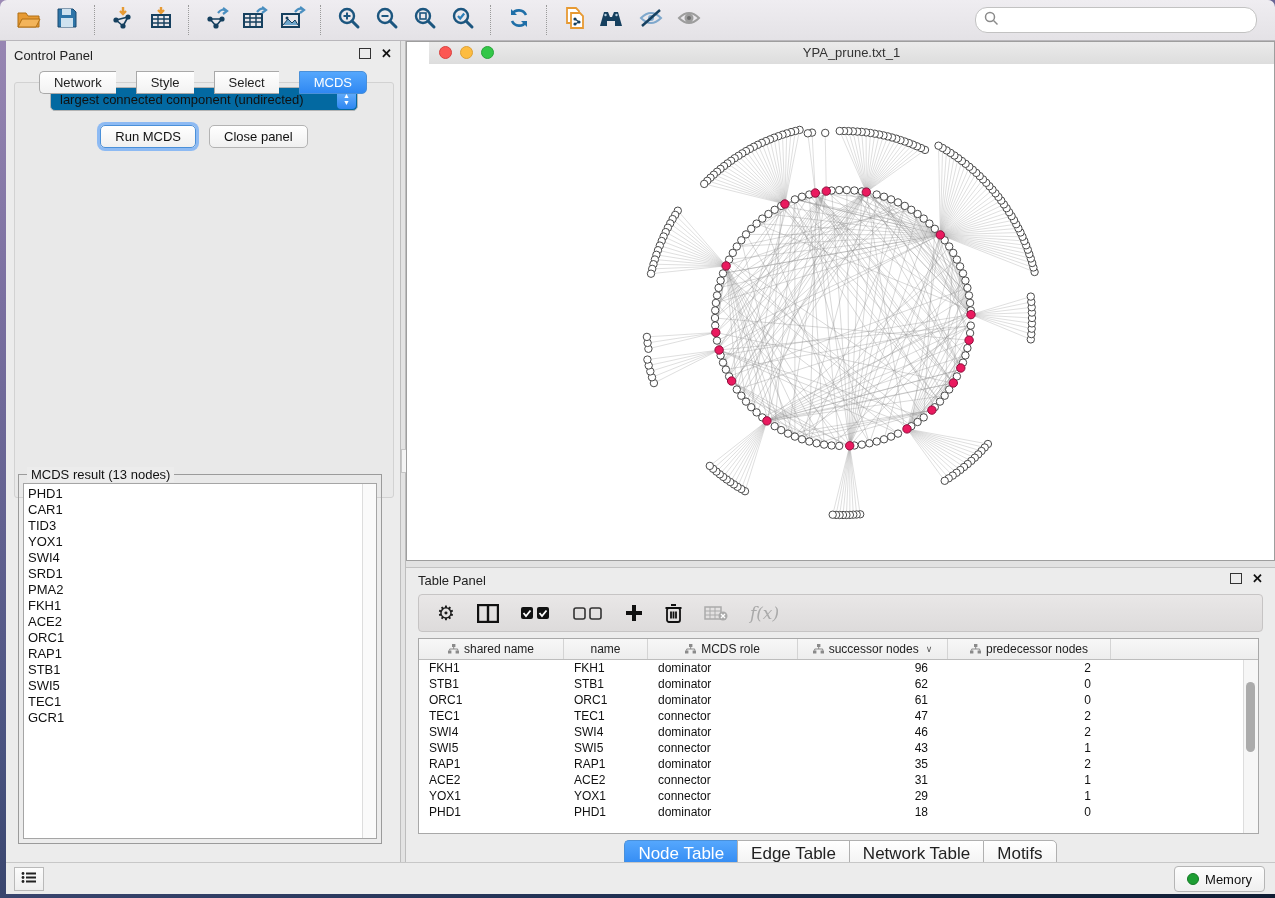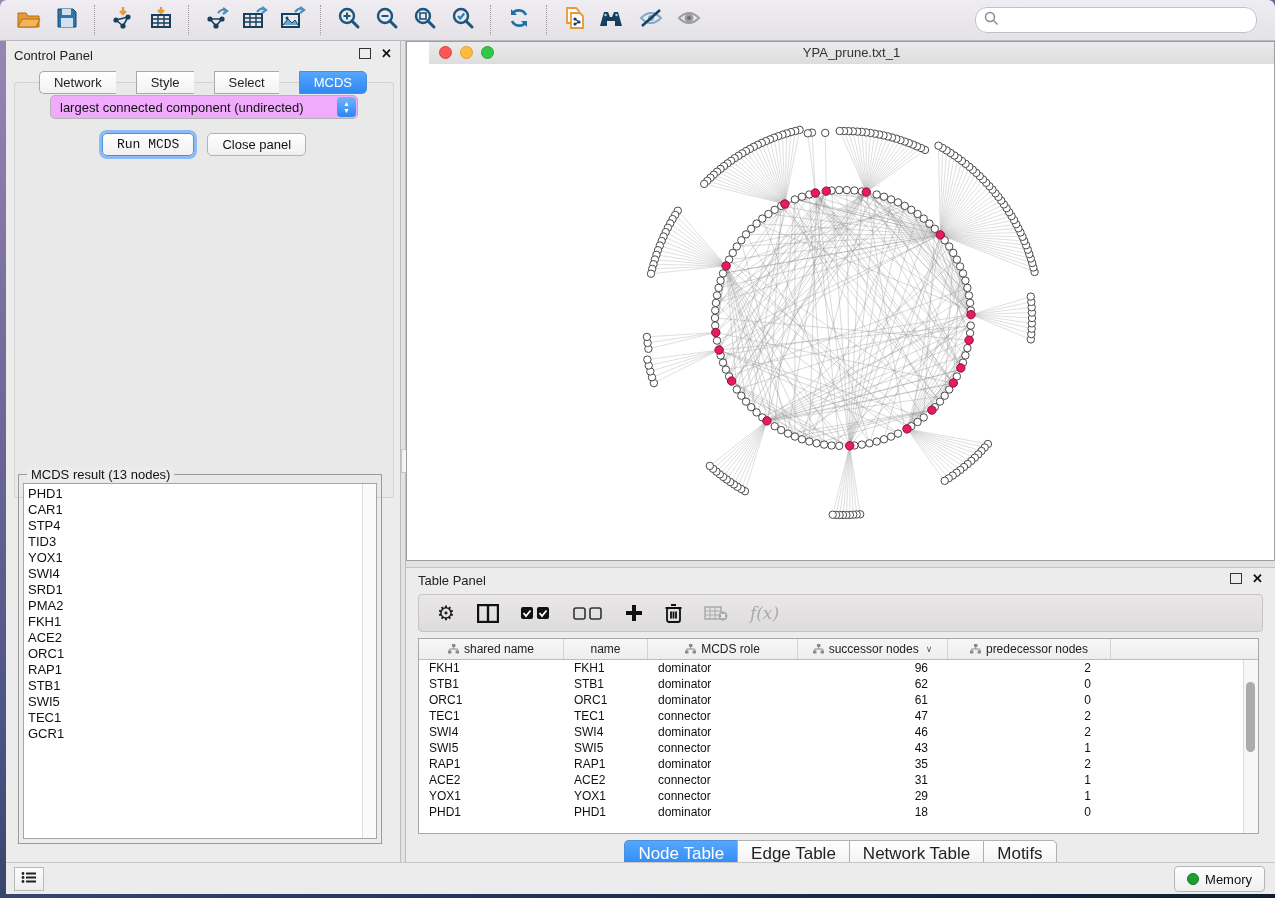--- a/index.html
+++ b/index.html
@@ -48,35 +48,35 @@
   }
   .cp-tab:first-child{border-radius:5px 0 0 5px;}
   .cp-tab:last-child{border-right:1px solid #a9a9a9;border-radius:0 5px 5px 0;}
   .cp-tab.sel{background:linear-gradient(#55a7fd,#2f88f2);color:#fff;border-color:#4a90d9;}
   .cp-inner{
     position:absolute;left:8px;top:41px;width:378px;height:414px;
     background:#e9e9e9;border:1px solid #d2d2d2;border-radius:3px;
   }
   .opt-label{margin-top:20px;text-align:center;font-size:13px;color:#111;}
   .combo{
-    position:relative;margin:12px auto 0;width:308px;height:24px;background:#f0abfc;
+    position:relative;margin:4px auto 0;width:308px;height:24px;background:#0369a1;
     border:1px solid #b3b3b3;border-radius:5px;box-sizing:border-box;
     font-size:13px;color:#111;display:flex;align-items:center;padding-left:9px;
   }
   .combo .stepper{
     position:absolute;right:1px;top:1px;width:19px;height:20px;border-radius:4px;
     background:linear-gradient(#6fb5fe,#2d86f1);display:flex;flex-direction:column;
     align-items:center;justify-content:center;color:#fff;font-size:7px;line-height:7px;
   }
   .cp-buttons{margin-top:14px;display:flex;justify-content:center;gap:13px;}
   .btn{
     font-size:13px;color:#111;background:linear-gradient(#ffffff,#f0f0f0);
     border:1px solid #b3b3b3;border-radius:5px;padding:3px 14px;
   }
-  .btn.focused{box-shadow:0 0 0 3px rgba(110,170,245,.75);border-color:#4a90d9;font-family:Liberation Mono, monospace;}
+  .btn.focused{box-shadow:0 0 0 3px rgba(110,170,245,.75);border-color:#4a90d9;}
   .mcds-group{
     position:absolute;left:12px;top:433px;width:362px;height:368px;
     border:1px solid #9b9b9b;
   }
   .mcds-legend{
     position:absolute;left:8px;top:-8px;background:#ececec;padding:0 4px;
     font-size:13px;color:#111;
   }
   .mcds-list{
     position:absolute;left:4px;top:8px;right:4px;bottom:4px;background:#fff;
@@ -315,21 +315,20 @@
         <button class="btn focused">Run MCDS</button>
         <button class="btn">Close panel</button>
       </div>
     </div>
     <div class="mcds-group">
       <span class="mcds-legend">MCDS result (13 nodes)</span>
       <div class="mcds-list">
         <ul id="mcds-list-ul">
             <li>PHD1</li>
             <li>CAR1</li>
-            <li>STP4</li>
             <li>TID3</li>
             <li>YOX1</li>
             <li>SWI4</li>
             <li>SRD1</li>
             <li>PMA2</li>
             <li>FKH1</li>
             <li>ACE2</li>
             <li>ORC1</li>
             <li>RAP1</li>
             <li>STB1</li>

